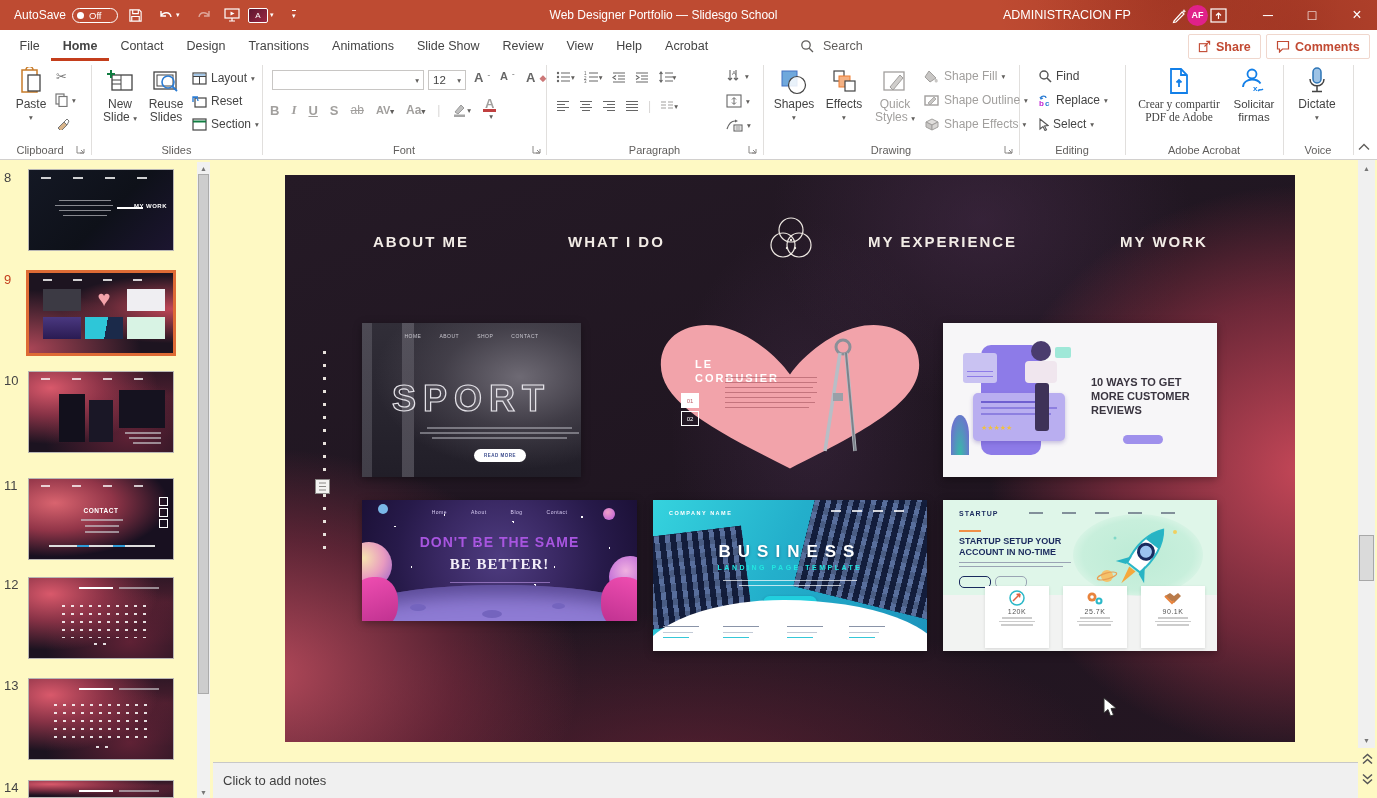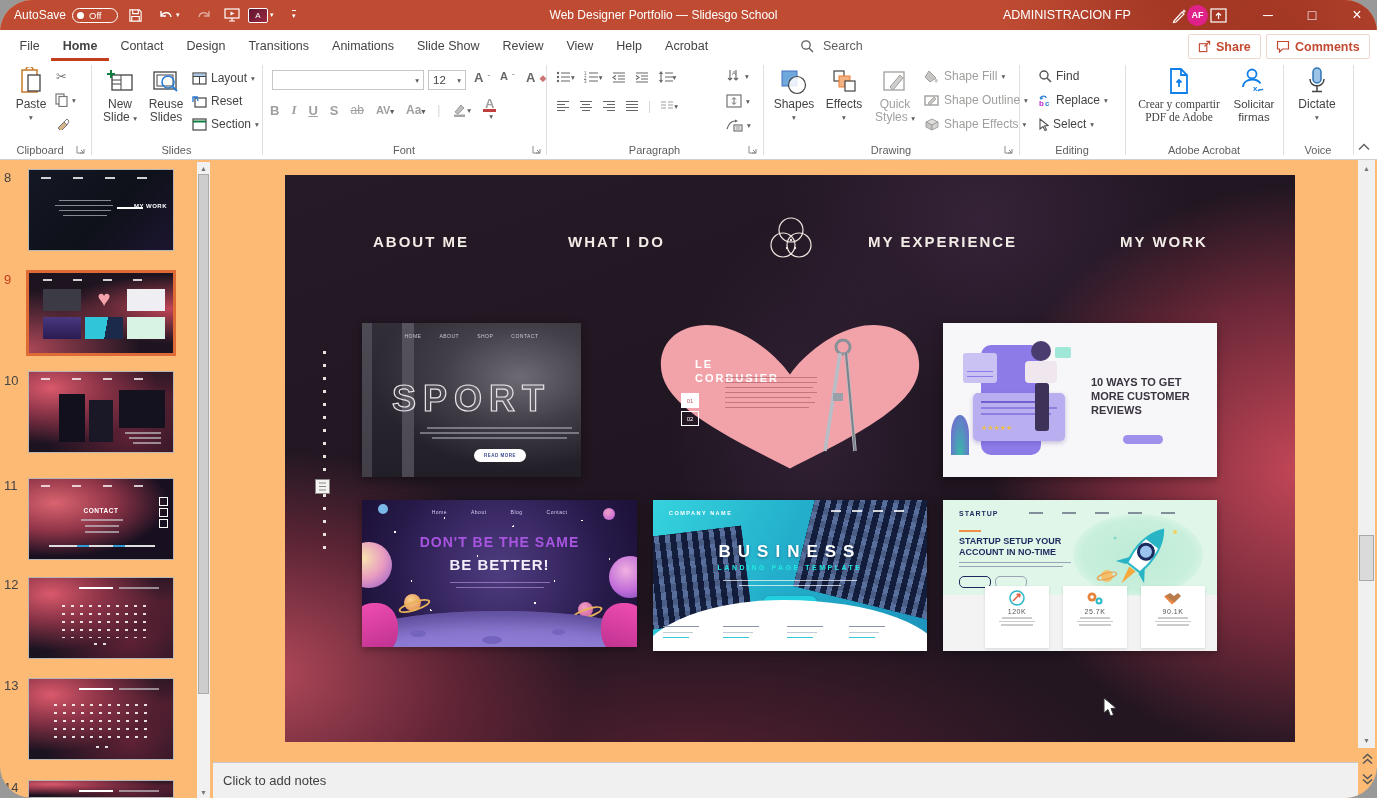--- a/index.html
+++ b/index.html
@@ -1,16 +1,16 @@
 <!DOCTYPE html>
 <html><head>
 <meta charset="utf-8">
 <style>
   html,body{margin:0;padding:0;background:#999;}
-  #app{position:relative;width:1377px;height:798px;background:#fdba74;font-family:"Liberation Sans",sans-serif;overflow:hidden;border-radius:32px;-webkit-font-smoothing:antialiased;}
+  #app{position:relative;width:1377px;height:798px;background:#fef9c3;font-family:"Liberation Sans",sans-serif;overflow:hidden;-webkit-font-smoothing:antialiased;}
   .abs{position:absolute;}
   .f{display:flex;align-items:center;}
   
   .titlebar{position:absolute;left:0;top:0;width:1377px;height:30px;background:#BE4B32;color:#fff;}
   .titlebar .deco{position:absolute;right:0;top:0;width:520px;height:30px;background:
      radial-gradient(circle at 85% 120%, rgba(120,25,15,.35), transparent 60%),
      radial-gradient(circle at 60% -40%, rgba(130,30,18,.3), transparent 55%);}
   .tb-item{position:absolute;top:0;height:30px;display:flex;align-items:center;color:#fff;font-size:12px;}
   .autosave-pill{border:1px solid #fff;border-radius:9px;height:15px;width:46px;display:flex;align-items:center;padding:0 4px;box-sizing:border-box;}
   .autosave-dot{width:7px;height:7px;border-radius:50%;background:#fff;margin-right:5px;}
@@ -725,29 +725,29 @@
       </div>
       <div class="abs" style="left:88px;top:18px;width:20px;height:20px;background:#4A3C6E;border-radius:50%;"></div>
       <div class="abs" style="left:82px;top:38px;width:32px;height:22px;background:#F0E6EE;border-radius:4px;"></div>
       <div class="abs" style="left:92px;top:60px;width:14px;height:48px;background:#3E3258;border-radius:3px;"></div>
       <div class="abs" style="left:112px;top:24px;width:16px;height:11px;background:#9FE8D8;border-radius:2px;"></div>
       <div class="abs" style="left:8px;top:92px;width:18px;height:40px;background:radial-gradient(ellipse at 50% 100%, #37BBA8, #7A5FD8);border-radius:50% 50% 0 0;"></div>
       <div class="abs" style="left:148px;top:52px;width:108px;font-size:11px;font-weight:bold;color:#3A3540;line-height:14px;">10 WAYS TO GET MORE CUSTOMER REVIEWS</div>
       <div class="abs" style="left:180px;top:112px;width:40px;height:9px;background:#9F90EC;border-radius:5px;"></div>
     </div>
 
-    <div class="card space" style="left:77px;top:325px;width:275px;height:147px;">
+    <div class="card space" style="left:77px;top:325px;width:275px;height:121px;">
       <div class="mnav" style="top:9px;color:#D8CCF4;gap:24px;">
         <span>Home</span>
           <span>About</span>
           <span>Blog</span>
           <span>Contact</span>
       </div>
       <div class="abs" style="left:0;right:0;top:34px;text-align:center;font-size:14px;font-weight:bold;color:#A855E0;letter-spacing:1px;">DON'T BE THE SAME</div>
-      <div class="abs" style="left:0;right:0;top:56px;text-align:center;font-size:15px;font-weight:bold;color:#F2EDF8;letter-spacing:1px;">BE BETTER!</div>
+      <div class="abs" style="left:0;right:0;top:56px;text-align:center;font-size:15px;font-weight:bold;color:#F2EDF8;letter-spacing:1px;font-family:Liberation Serif, serif;">BE BETTER!</div>
       <div class="tinyline" style="left:88px;top:82px;width:100px;height:1.3px;background:rgba(190,150,230,.6);"></div>
       <div class="tinyline" style="left:94px;top:87px;width:88px;height:1.3px;background:rgba(190,150,230,.6);"></div>
       <div class="abs" style="left:108px;top:116px;width:58px;height:13px;border-radius:7px;background:#1C1040;border:1px solid #6A4FA8;color:#B59AE8;font-size:4.5px;display:flex;align-items:center;justify-content:center;letter-spacing:.5px;">
           <span>READ MORE</span>
         </div>
       <div class="planet" style="left:-16px;top:42px;width:46px;height:46px;background:radial-gradient(circle at 38% 35%, #F7E3B0, #E89BC0 50%, #A86CC8 85%);"></div>
       <div class="planet" style="right:-14px;top:56px;width:42px;height:42px;background:radial-gradient(circle at 40% 35%, #F0B0E0, #C06CD8 55%, #7A4BB8 90%);"></div>
       <div class="planet ring" style="left:42px;top:94px;width:17px;height:17px;background:radial-gradient(circle at 40% 35%, #F8CE8A, #E0854A);"></div>
       <div class="planet ring" style="right:44px;top:102px;width:15px;height:15px;background:radial-gradient(circle at 40% 35%, #F0A0C8, #C85A98);"></div>
       <div class="planet" style="left:16px;top:4px;width:10px;height:10px;background:#7AB8E8;"></div>

